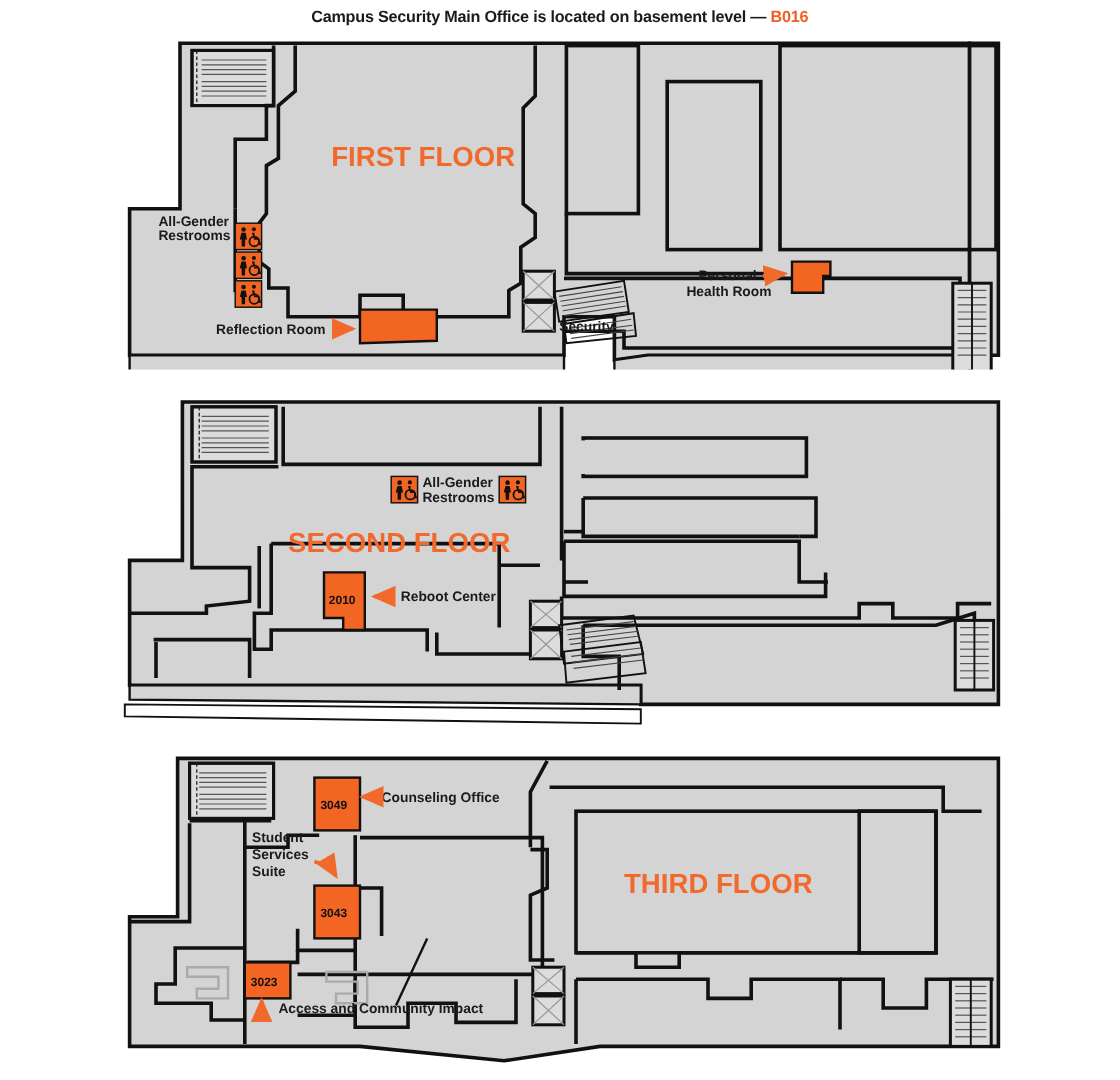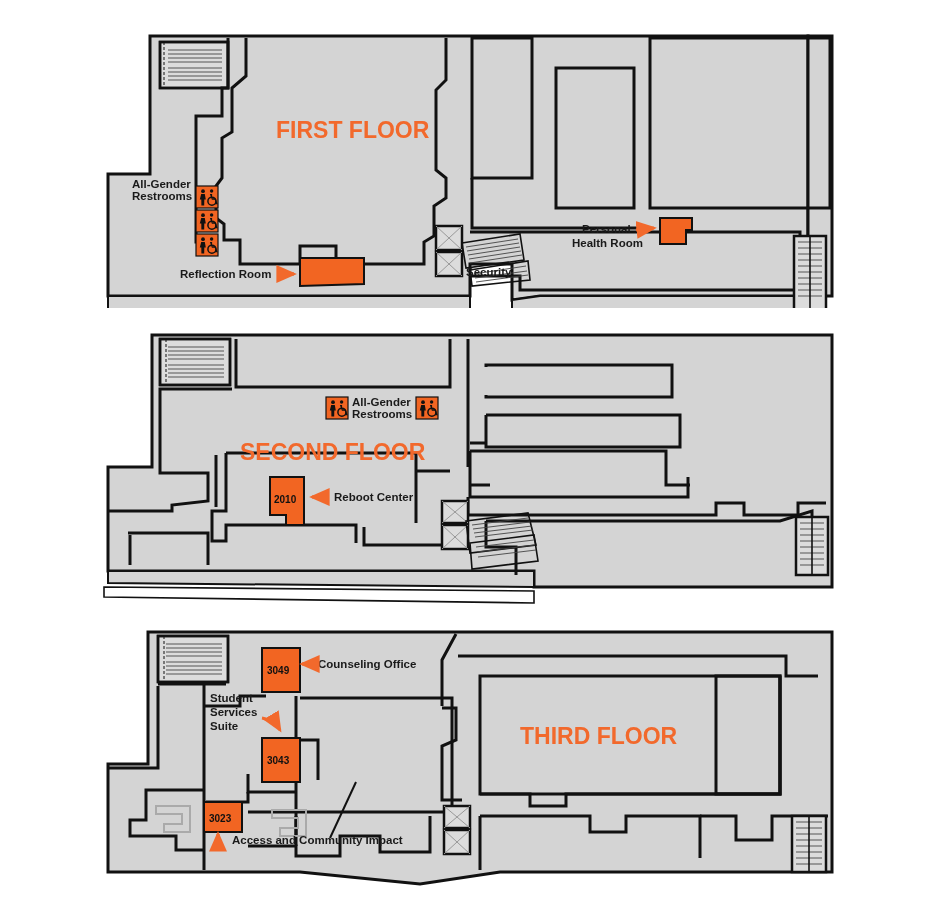--- a/index.html
+++ b/index.html
@@ -60,20 +60,23 @@
     font-weight: bold;
     font-size: 10px;
     fill: #111111;
   }
 </style>
 </head>
 <body>
 
 <div id="page">
 
+  <div class="title-bar">
+    <span>Campus Security Main Office is located on basement level — </span><span class="title-room">B016</span>
+  </div>
 
   <svg id="floor1-wrap" class="floor-svg" width="933" height="280" viewBox="0 0 933 280">
     <defs>
       <g id="wcicon">
         <rect x="0" y="0" width="22" height="22" fill="#F26522" stroke="#111" stroke-width="1.2"></rect>
 
         <circle cx="7" cy="5.2" r="1.9" fill="#111"></circle>
         <path d="M5.2 8 h3.6 l1 5.5 h-1.5 l-0.1 6 h-2.8 l-0.1 -6 h-1.5 z" fill="#111"></path>
 
         <circle cx="15.6" cy="5" r="1.7" fill="#111"></circle>

